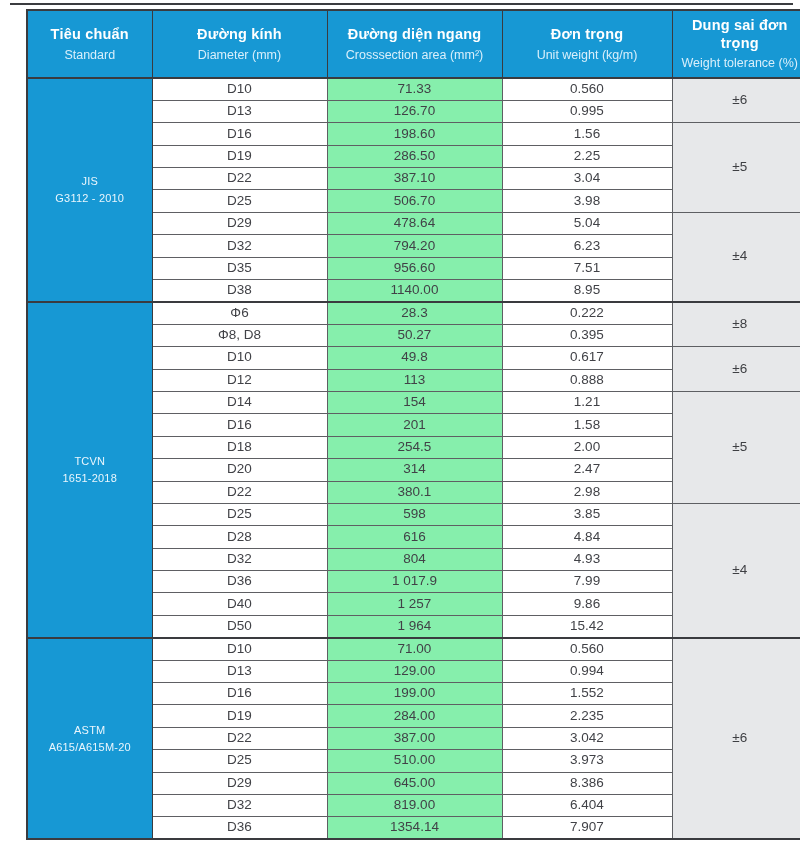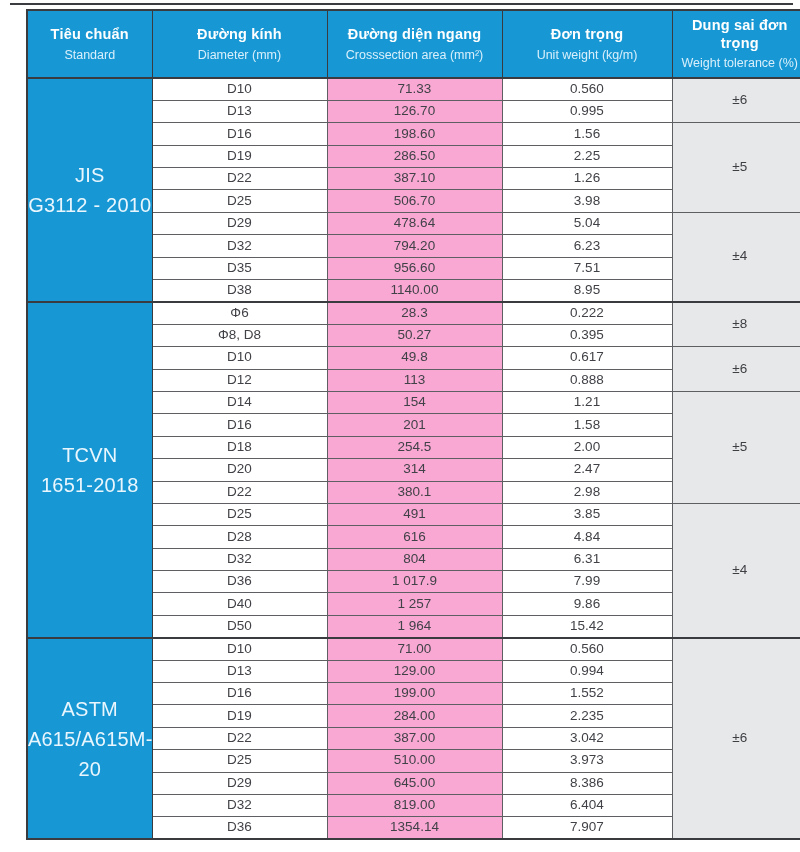--- a/index.html
+++ b/index.html
@@ -52,30 +52,30 @@
     border: 1px solid #5e5f63;
     text-align: center;
     vertical-align: middle;
     font-size: 13.5px;
     color: #414247;
     height: 22.4px;
     padding: 0;
     line-height: 1.1;
   }
   td.c-diameter, td.c-weight { background: #ffffff; }
-  td.c-area { background: #f9a8d4; }
+  td.c-area { background: #86efac; }
   td.tol-cell {
     background: #e7e8ea;
     font-size: 13.5px;
     color: #3e3f43;
   }
   td.std-cell {
     background: #1798d4;
     color: #eaf6fd;
-    font-size: 20px;
+    font-size: 11px;
     border: 1px solid #3a3b3f;
   }
   td.std-cell .std-line { line-height: 1.5; letter-spacing: 0.2px; }
   tr.group-start td { border-top: 1.5px solid #46474b; }
   tr.section-start td { border-top: 2px solid #3a3b3f; }
 </style>
 </head>
 <body>
 
 <div class="top-rule"></div>
@@ -135,21 +135,21 @@
         <td class="tol-cell" rowspan="4">±5</td>
       </tr>
       <tr>
         <td class="c-diameter">D19</td>
         <td class="c-area">286.50</td>
         <td class="c-weight">2.25</td>
       </tr>
       <tr>
         <td class="c-diameter">D22</td>
         <td class="c-area">387.10</td>
-        <td class="c-weight">1.26</td>
+        <td class="c-weight">3.04</td>
       </tr>
       <tr>
         <td class="c-diameter">D25</td>
         <td class="c-area">506.70</td>
         <td class="c-weight">3.98</td>
       </tr>
       <tr class="group-start">
         <td class="c-diameter">D29</td>
         <td class="c-area">478.64</td>
         <td class="c-weight">5.04</td>
@@ -217,33 +217,33 @@
         <td class="c-area">314</td>
         <td class="c-weight">2.47</td>
       </tr>
       <tr>
         <td class="c-diameter">D22</td>
         <td class="c-area">380.1</td>
         <td class="c-weight">2.98</td>
       </tr>
       <tr class="group-start">
         <td class="c-diameter">D25</td>
-        <td class="c-area">491</td>
+        <td class="c-area">598</td>
         <td class="c-weight">3.85</td>
         <td class="tol-cell" rowspan="6">±4</td>
       </tr>
       <tr>
         <td class="c-diameter">D28</td>
         <td class="c-area">616</td>
         <td class="c-weight">4.84</td>
       </tr>
       <tr>
         <td class="c-diameter">D32</td>
         <td class="c-area">804</td>
-        <td class="c-weight">6.31</td>
+        <td class="c-weight">4.93</td>
       </tr>
       <tr>
         <td class="c-diameter">D36</td>
         <td class="c-area">1 017.9</td>
         <td class="c-weight">7.99</td>
       </tr>
       <tr>
         <td class="c-diameter">D40</td>
         <td class="c-area">1 257</td>
         <td class="c-weight">9.86</td>

